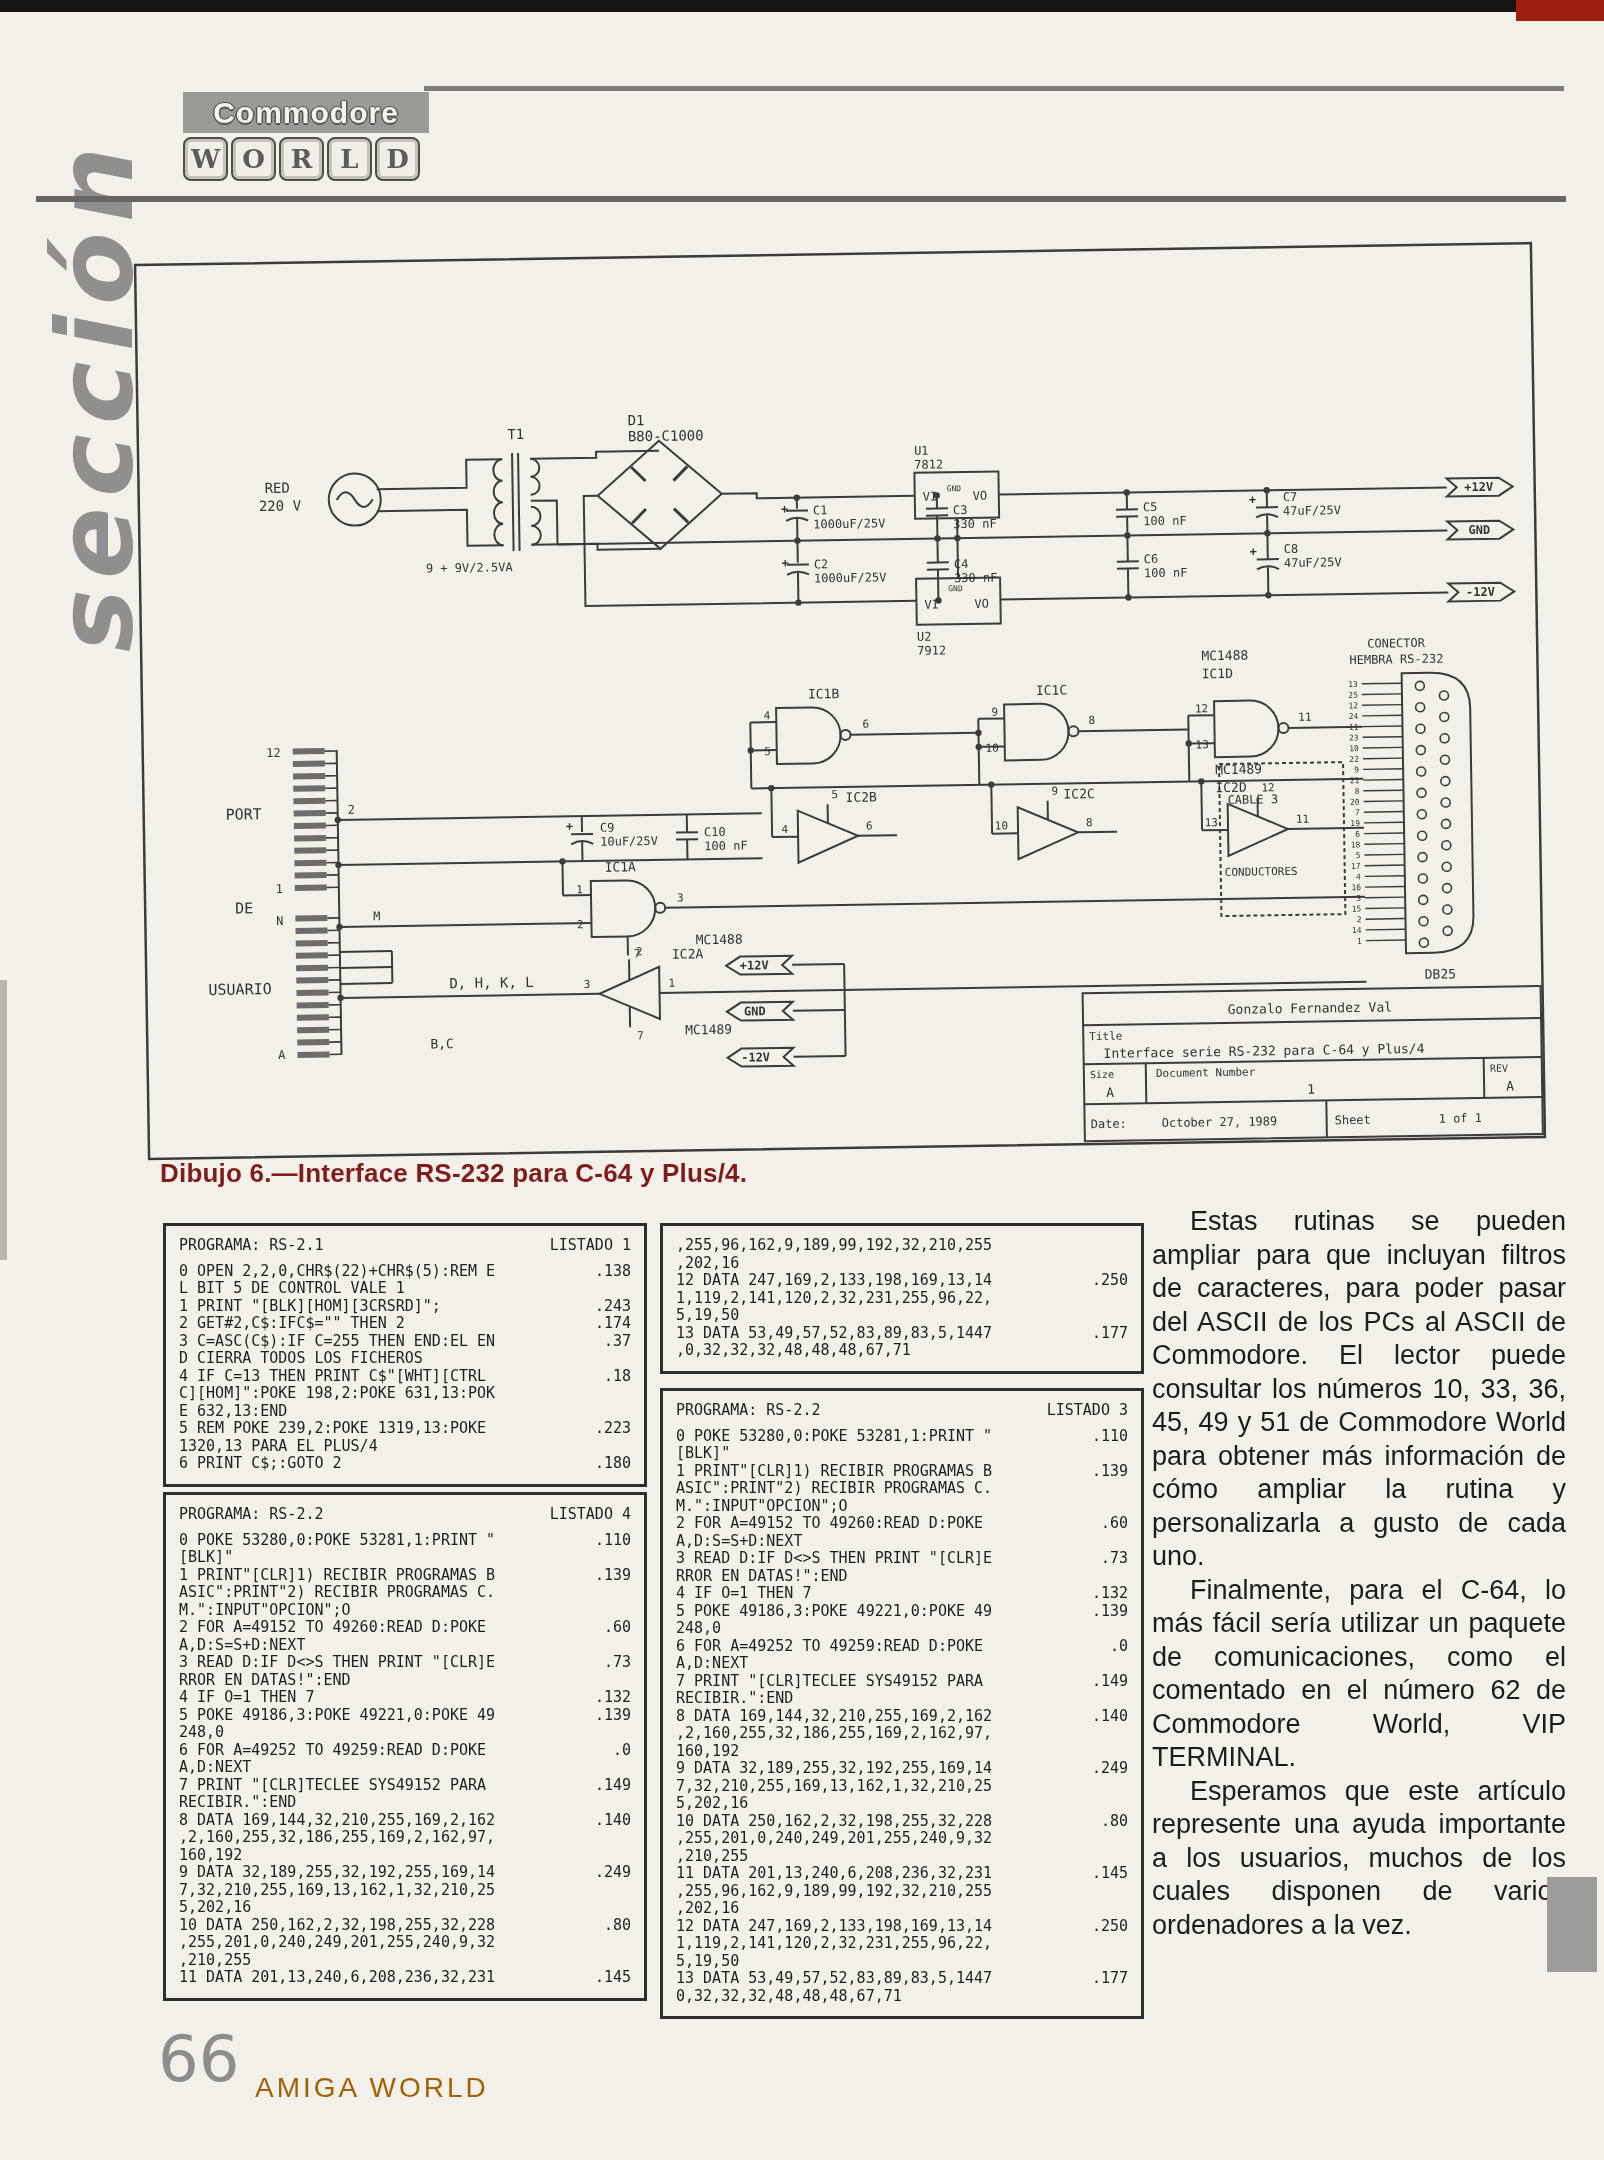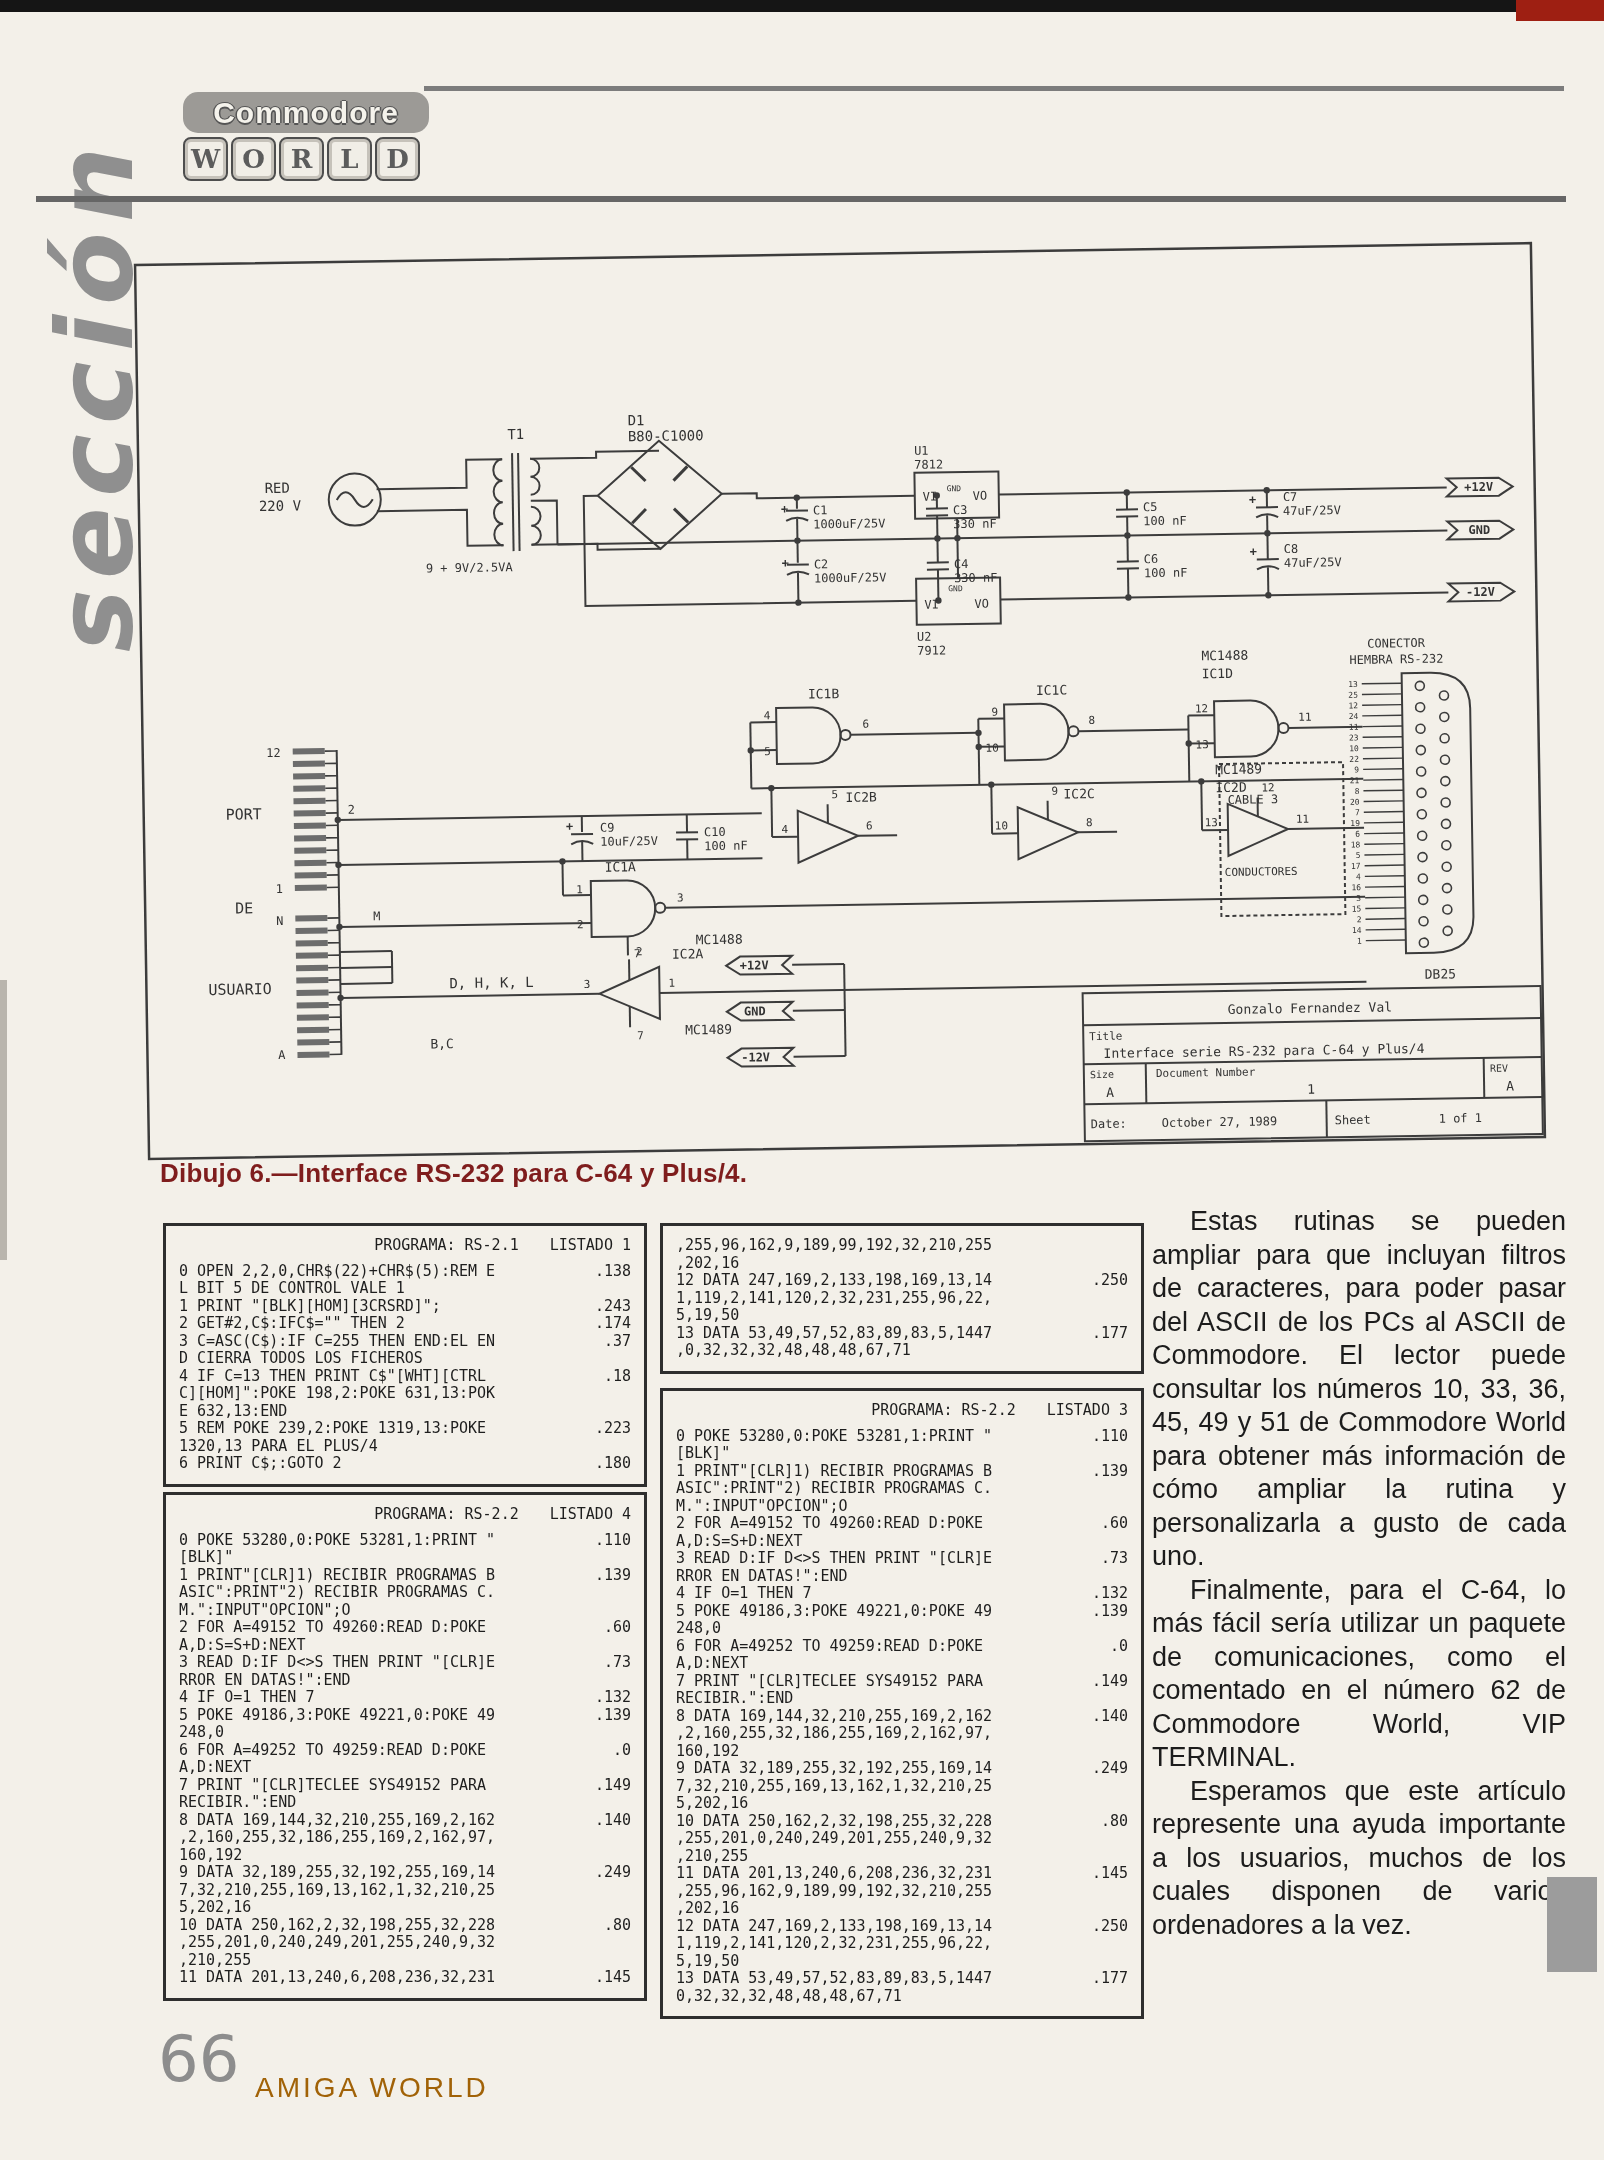--- a/index.html
+++ b/index.html
@@ -5,37 +5,37 @@
   html,body{margin:0;padding:0;background:#d8d4cc;}
   .page{position:relative;width:1604px;height:2160px;background:#f3f0e9;overflow:hidden;
         font-family:"Liberation Sans",sans-serif;color:#222;}
   .topstrip{position:absolute;left:0;top:0;width:1604px;height:12px;background:#151515;}
   .topstrip-red{position:absolute;right:0;top:0;width:88px;height:21px;background:#9e1f12;}
   .edge-smudge{position:absolute;left:0;top:980px;width:7px;height:280px;background:#b9b5ad;}
   .section-vertical{position:absolute;left:34px;top:652px;transform:rotate(-90deg);transform-origin:0 0;
         font-family:"DejaVu Sans",sans-serif;font-style:italic;font-weight:600;font-size:106px;
         letter-spacing:10px;color:#8f8f8f;white-space:nowrap;}
   .logo-box{position:absolute;left:183px;top:92px;width:246px;height:41px;background:#9c9a96;
-        display:flex;align-items:center;justify-content:center;border-radius:15px;}
+        display:flex;align-items:center;justify-content:center;}
   .logo-box span{font-size:30px;font-weight:bold;color:#f5f3ec;letter-spacing:1px;
         text-shadow:-1.5px 0 #555,1.5px 0 #555,0 -1.5px #555,0 1.5px #555;}
   .logo-keys{position:absolute;left:183px;top:137px;width:246px;display:flex;gap:3px;}
   .key{width:45px;height:44px;border:2.5px solid #4e4e4e;border-radius:8px;box-sizing:border-box;
         display:flex;align-items:center;justify-content:center;box-shadow:inset 0 0 0 3px #c6c2ba;
         font-family:"DejaVu Serif",serif;font-weight:bold;font-size:26px;color:#5c5c5c;background:#f1eee7;}
   .rule{position:absolute;background:#7c7c7c;}
   .rule1{left:424px;top:86px;width:1140px;height:5px;}
   .rule2{left:36px;top:196px;width:1530px;height:6px;background:#666;}
   .schematic{position:absolute;left:140px;top:252px;width:1402px;height:900px;transform:rotate(-0.9deg);}
   .schematic svg{display:block;}
   .caption{position:absolute;left:160px;top:1158px;font-size:26px;font-weight:bold;color:#7f1d1d;
         letter-spacing:0.2px;}
   .lst{position:absolute;border:3px solid #2e2e2e;padding:11px 13px;box-sizing:border-box;width:484px;
         font-family:"DejaVu Sans Mono",monospace;font-size:15px;line-height:17.5px;color:#1e1e1e;}
-  .lst-head{display:flex;justify-content:flex-end;margin-bottom:8px;white-space:pre;gap:31px;}
+  .lst-head{display:flex;justify-content:space-between;margin-bottom:8px;white-space:pre;gap:31px;}
   .lst-row{display:flex;}
   .lst-code{white-space:pre;}
   .lst-val{margin-left:auto;white-space:pre;}
   #box-l1{left:163px;top:1223px;}
   #box-l2{left:163px;top:1492px;}
   #box-m1{left:660px;top:1223px;}
   #box-m2{left:660px;top:1388px;}
   .article{position:absolute;left:1152px;top:1205px;width:414px;font-size:27px;line-height:33.5px;
         color:#1c1c1c;text-align:justify;}
   .article p{margin:0;text-indent:38px;}

